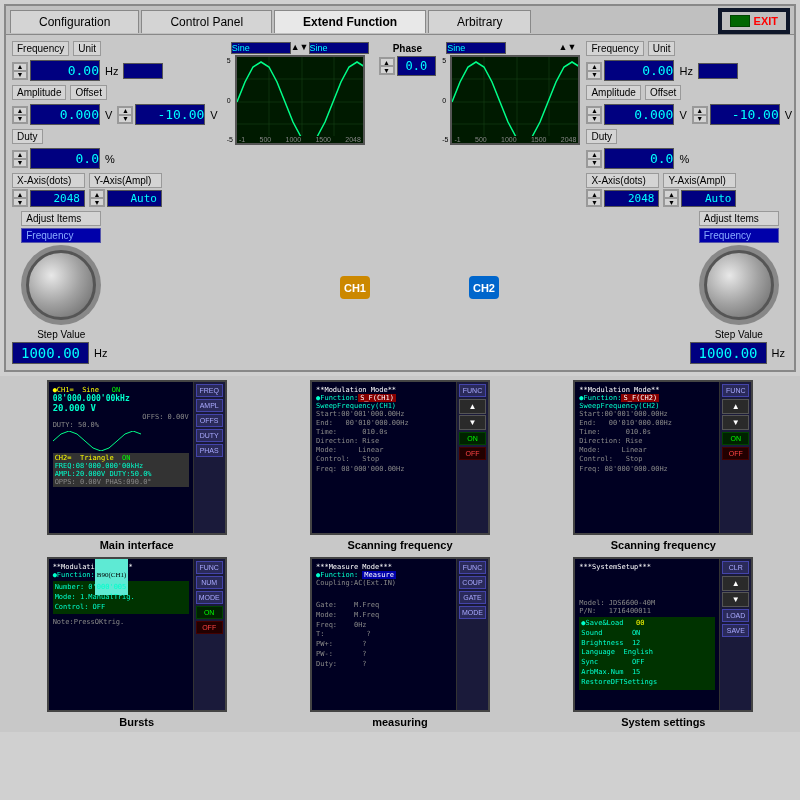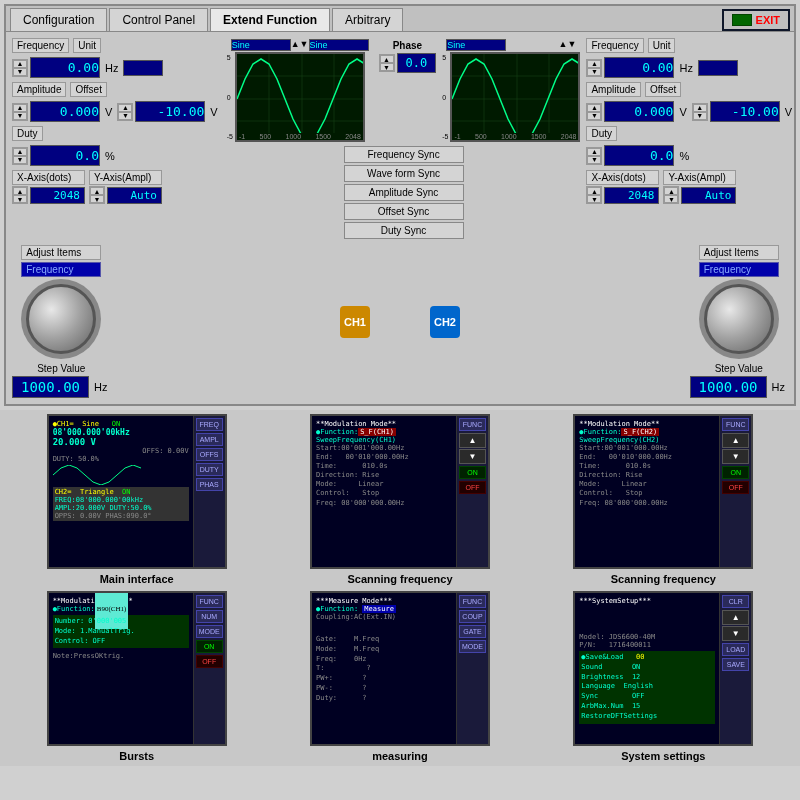--- a/index.html
+++ b/index.html
@@ -23,38 +23,38 @@
     .tab-bar {
       display: flex;
       background: #c0c0c0;
       border-bottom: 1px solid #888;
       align-items: center;
       padding: 2px 4px 0;
       gap: 2px;
     }
 
     .tab {
-      padding: 4px 12px;
+      padding: 4px 28px;
       background: #d4d4d4;
       border: 1px solid #888;
       border-bottom: none;
       cursor: pointer;
       font-size: 12px;
       color: #000;
     }
 
     .tab.active {
       background: #e8e8e8;
       font-weight: bold;
     }
 
     .exit-btn {
       margin-left: auto;
       background: #c0c0c0;
-      border: 2px solid #0f172a;
+      border: 4px solid #0f172a;
       padding: 3px 8px;
       display: flex;
       align-items: center;
       gap: 4px;
       cursor: pointer;
     }
 
     .exit-indicator {
       width: 20px;
       height: 12px;
@@ -270,28 +270,29 @@
       height: 80px;
       border-radius: 50%;
       background: #888;
       display: flex;
       align-items: center;
       justify-content: center;
     }
 
     .ch-badge {
       width: 30px;
-      height: 32px;
+      height: 23px;
       border-radius: 4px;
       display: flex;
       align-items: center;
       justify-content: center;
       font-weight: bold;
       font-size: 11px;
       color: white;
+      margin-left: 39px;
     }
 
     .ch1-badge { background: #cc8800; }
     .ch2-badge { background: #0066cc; }
 
     .adjust-section {
       display: flex;
       flex-direction: column;
       gap: 2px;
     }
@@ -571,27 +572,20 @@
                     <span>500</span>
                     <span>1000</span>
                     <span>1500</span>
                     <span>2048</span>
                 </div>
               </div>
             </div>
           </div>
         </div>
 
-        <div class="sync-section">
-          <div class="sync-btn">Frequency Sync</div>
-          <div class="sync-btn">Wave form Sync</div>
-          <div class="sync-btn">Amplitude Sync</div>
-          <div class="sync-btn">Offset Sync</div>
-          <div class="sync-btn">Duty  Sync</div>
-        </div>
       </div>
 
       <div class="channel-right">
         <div class="field-group">
           <div class="field-label">Frequency</div>
           <div class="field-label">Unit</div>
         </div>
         <div class="display-row">
           <div class="spin-group">
             <div class="spin-btn">▲</div>

